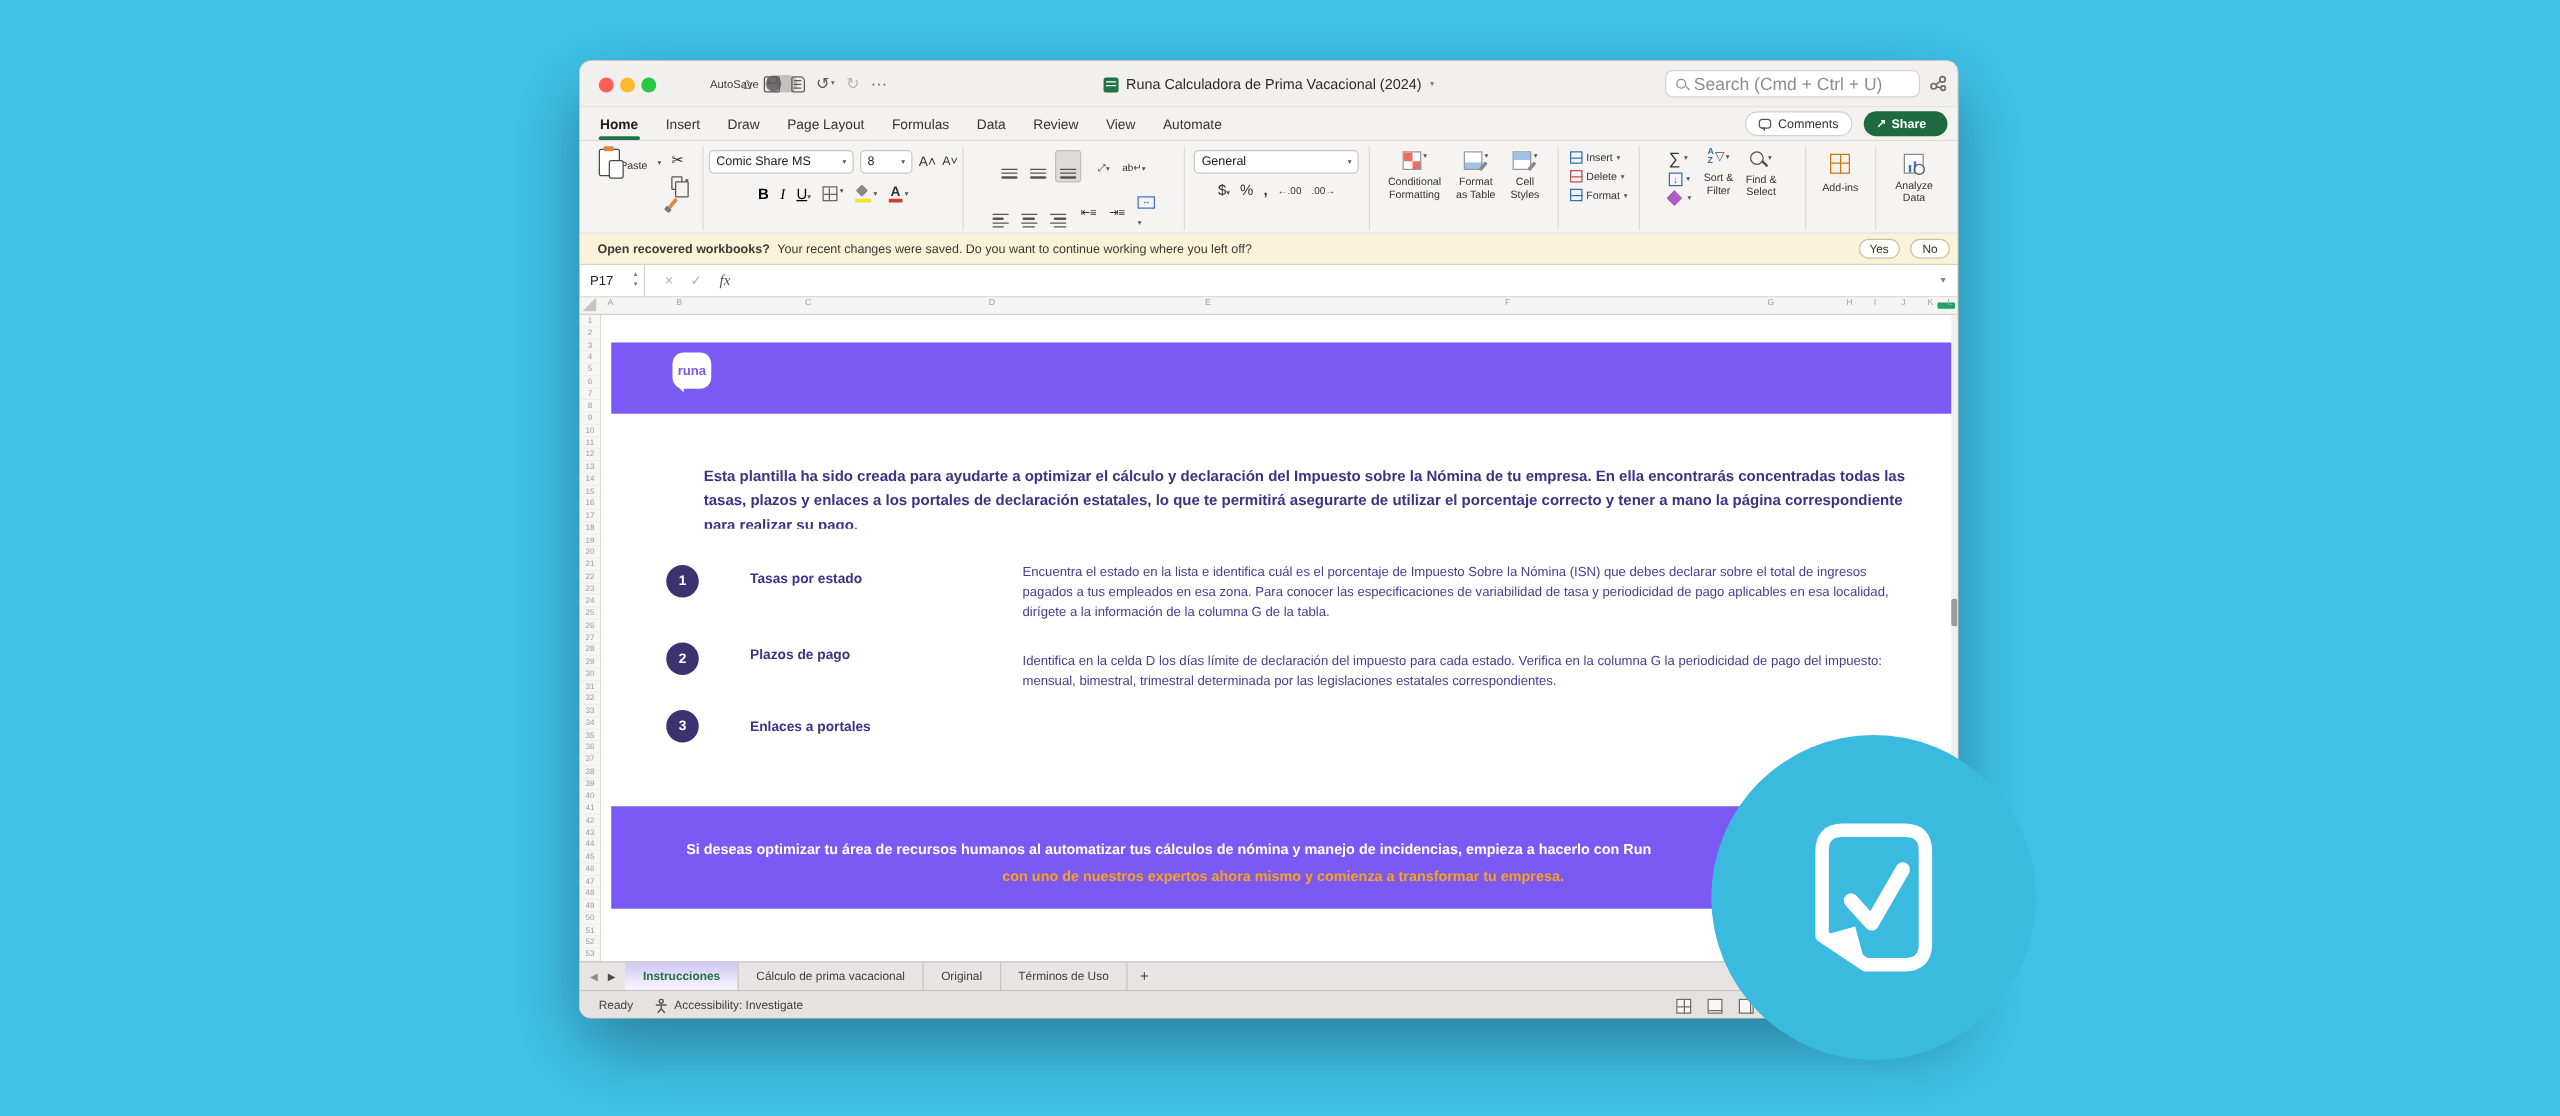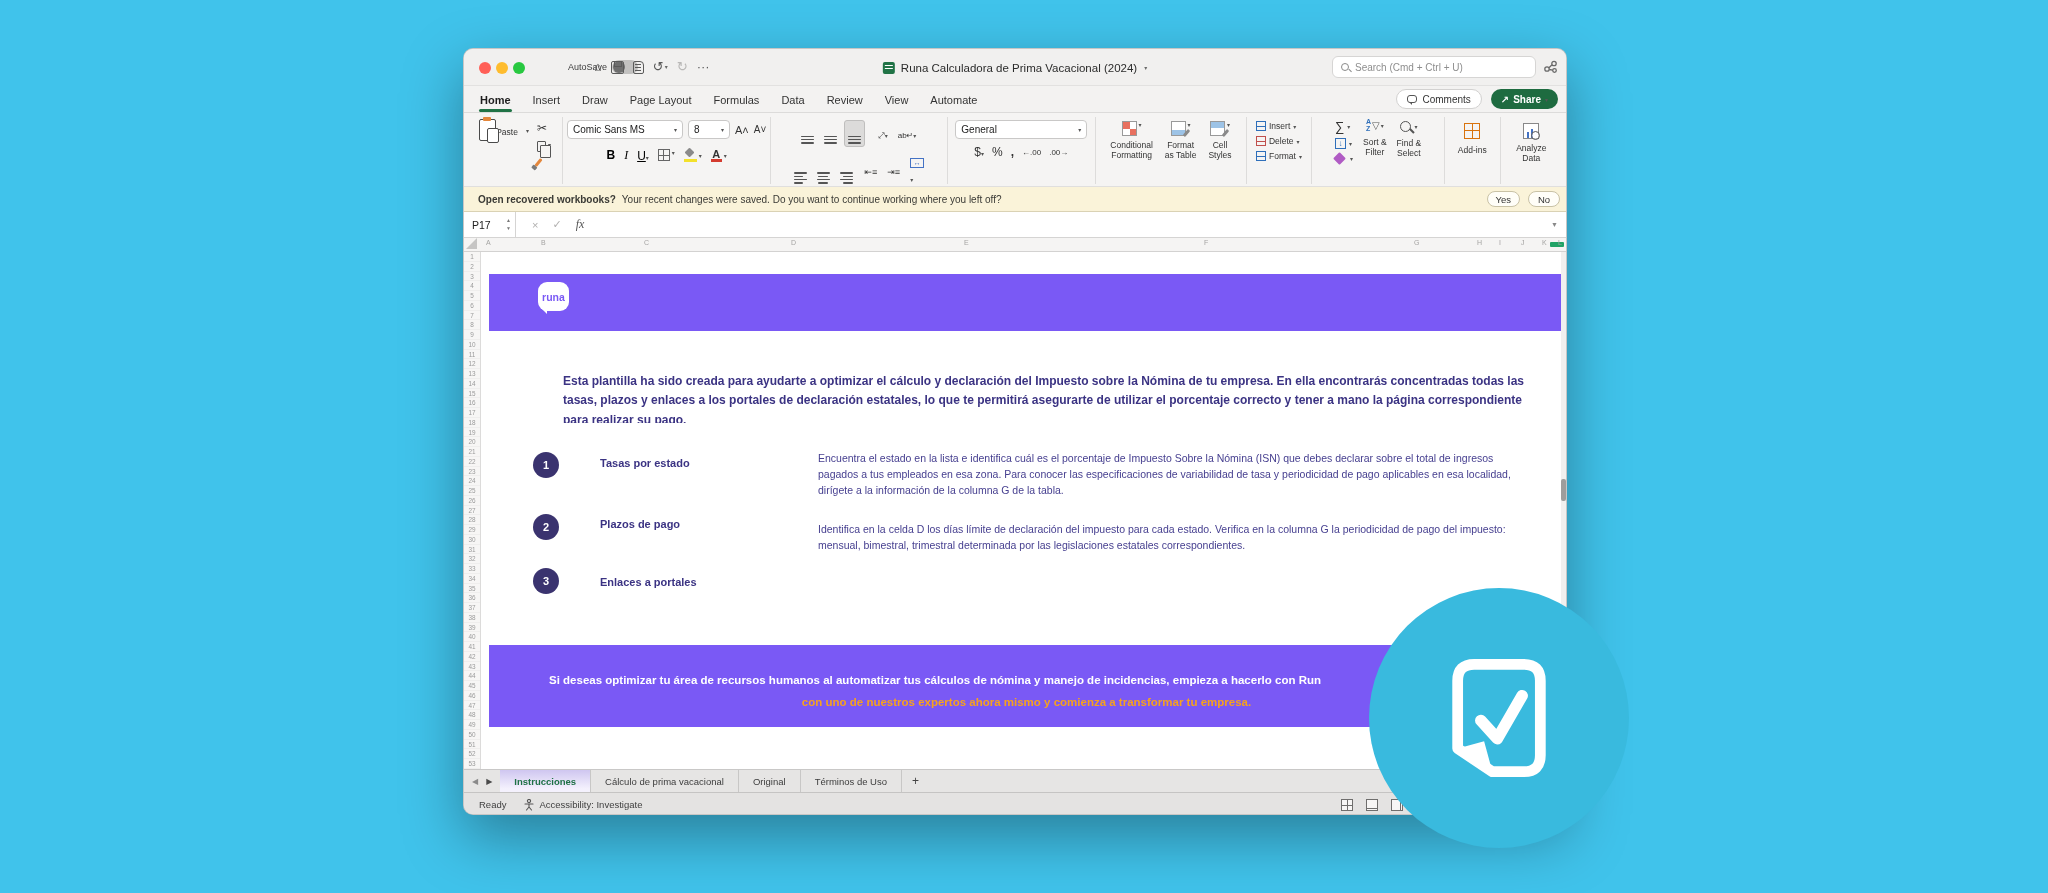--- a/index.html
+++ b/index.html
@@ -29,21 +29,21 @@
   .mini-chev { font-size:6px; color:#6a6a6a; margin-left:1px; }
   .title-center { position:absolute; left:50%; top:0; height:37px; transform:translateX(-50%);
                   display:flex; align-items:center; gap:6px; }
   .xlic { width:12px; height:12px; border-radius:2px; background:#217346; position:relative; }
   .xlic:before { content:""; position:absolute; left:2px; top:3px; width:8px; height:1.3px; background:#fff; box-shadow:0 3px 0 #fff; }
   .doc-title { font-size:11.5px; color:#2b2b2b; }
   .searchbox { position:absolute; right:30px; top:7px; width:204px; height:22px; background:#FFFFFF;
                border:1px solid #D6D5D4; border-radius:6px; display:flex; align-items:center; gap:6px; padding:0 8px; }
   .mag { width:8px; height:8px; border:1.4px solid #8a8a8a; border-radius:50%; position:relative; flex:none; }
   .mag:after { content:""; position:absolute; width:4px; height:1.4px; background:#8a8a8a; transform:rotate(45deg); right:-3.5px; bottom:-1px; }
-  .searchbox .ph { font-size:10px; color:#8E8E8E; white-space:nowrap; }
+  .searchbox .ph { font-size:14px; color:#8E8E8E; white-space:nowrap; }
   .people { position:absolute; right:8px; top:11px; }
 
   
   .tabrow { position:relative; height:27px; background:#F3F2F1; border-bottom:1px solid #DCDBDA; }
   .rtabs { position:absolute; left:5px; top:0; height:27px; display:flex; align-items:center; }
   .rtab { font-size:11px; color:#333; padding:0 11px; height:27px; display:flex; align-items:center; position:relative; }
   .rtab.active { font-weight:bold; color:#1e1e1e; }
   .rtab.active:after { content:""; position:absolute; left:10px; right:10px; bottom:1px; height:3px; border-radius:2px; background:#217346; }
   .tab-actions { position:absolute; right:8px; top:3px; display:flex; gap:9px; align-items:center; }
   .btn-comments { height:20px; background:#fff; border:1px solid #D2D1D0; border-radius:10px;
@@ -276,21 +276,21 @@
               <span class="chev">▾</span>
             </span>
           <span class="brush"></span>
         </div>
       </div>
     </div>
 
     <div class="rgroup" style="width:208px">
       <div class="rrow" style="margin-top:3px;">
         <span class="fld" style="width:116px">
-          <span>Comic Sans MS</span>
+          <span>Comic Share MS</span>
             <span class="chev">▾</span>
         </span>
         <span class="fld" style="width:42px">
           <span>8</span>
             <span class="chev">▾</span>
         </span>
         <span class="gbtn" style="font-size:11px">A˄</span>
         <span class="gbtn" style="font-size:10px">A˅</span>
       </div>
       <div class="rrow biu" style="margin-top:7px; gap:9px;">

